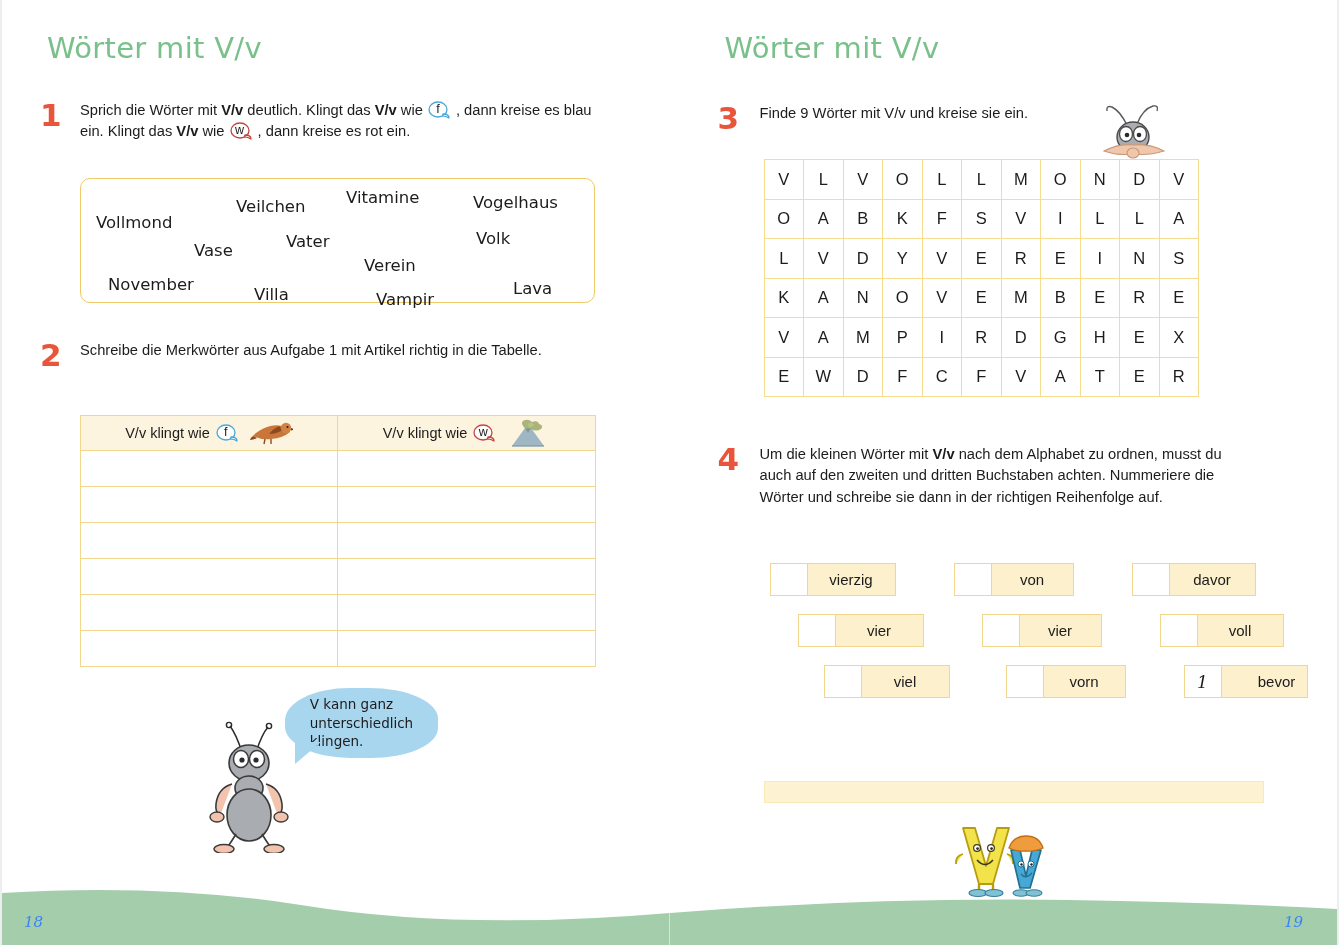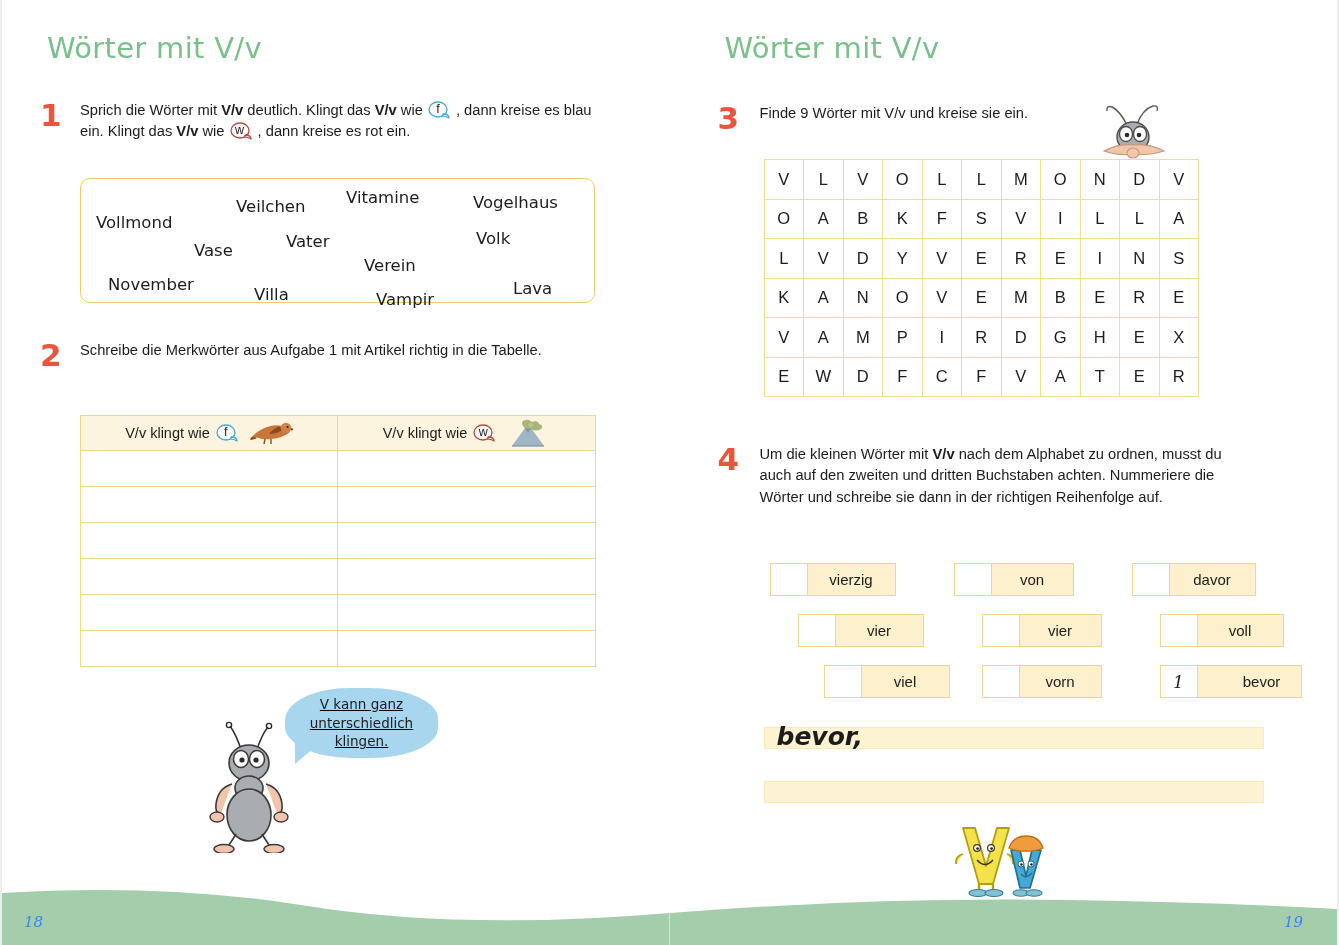--- a/index.html
+++ b/index.html
@@ -108,22 +108,21 @@
     padding: 0 6px;
   }
   .th-inner { display: flex; align-items: center; justify-content: center; gap: 5px; }
 
   
   .bubble {
     position: absolute;
     background: #a8d6ef;
     border-radius: 42% 45% 44% 43% / 46% 44% 43% 45%;
     display: flex; align-items: center; justify-content: center;
-    text-align: center;
-    text-decoration: underline;
+    text-align: left;
   }
   .bubble-text {
     font-family: "DejaVu Sans", sans-serif;
     font-size: 13.5px;
     color: #1c1c1c;
     line-height: 1.38;
     padding: 0 14px;
   }
   .bubble-tail {
     position: absolute;
@@ -502,34 +501,31 @@
           <div class="chip" style="margin-left: 58px;">
             <div class="chip-num"></div>
             <div class="chip-word" style="width: 86px;">voll</div>
           </div>
         </div>
         <div class="chip-row" style="left: 64px; top: 102px;">
           <div class="chip">
             <div class="chip-num"></div>
             <div class="chip-word" style="width: 88px;">viel</div>
           </div>
-          <div class="chip" style="margin-left: 32px;">
+          <div class="chip" style="margin-left: 56px;">
             <div class="chip-num"></div>
             <div class="chip-word" style="width: 82px;">vorn</div>
           </div>
           <div class="chip" style="margin-left: 58px;">
             <div class="chip-num">1</div>
-            <div class="chip-word" style="width: 104px; padding-left: 39px;">bevor</div>
+            <div class="chip-word" style="width: 86px; padding-left: 39px;">bevor</div>
           </div>
         </div>
       </div>
 
-    <div class="answer-line" style="left:94px; top:727px; width:500px;">
-      <span class="handwriting">bevor,</span>
-    </div>
     <div class="answer-line" style="left:94px; top:781px; width:500px;">
       <span class="handwriting"></span>
     </div>
 
     <svg class="illus" style="left:283px; top:822px;" width="95" height="78" viewBox="0 0 95 78">
       <path d="M10 6 L22 6 L33 44 L44 6 L56 6 L40 62 L26 62 Z" fill="#f2e34a" stroke="#b79c10" stroke-width="1.8" stroke-linejoin="round"></path>
       <circle cx="24" cy="26" r="3.4" fill="#fff" stroke="#3a3a1a" stroke-width="1.2"></circle>
       <circle cx="38" cy="26" r="3.4" fill="#fff" stroke="#3a3a1a" stroke-width="1.2"></circle>
       <circle cx="24.6" cy="26.6" r="1.4" fill="#2b2b1a"></circle>
       <circle cx="38.6" cy="26.6" r="1.4" fill="#2b2b1a"></circle>

